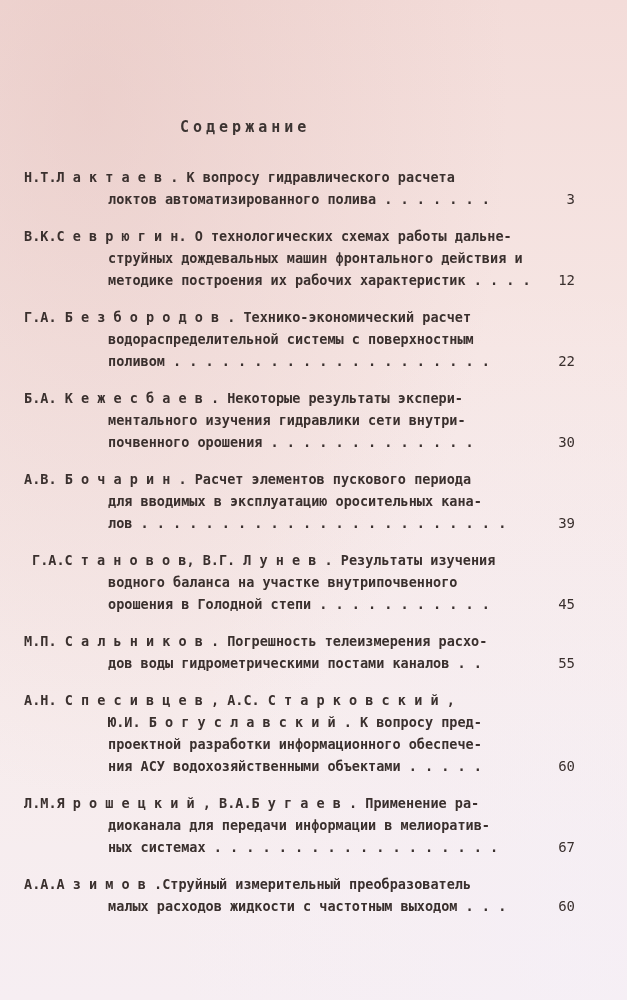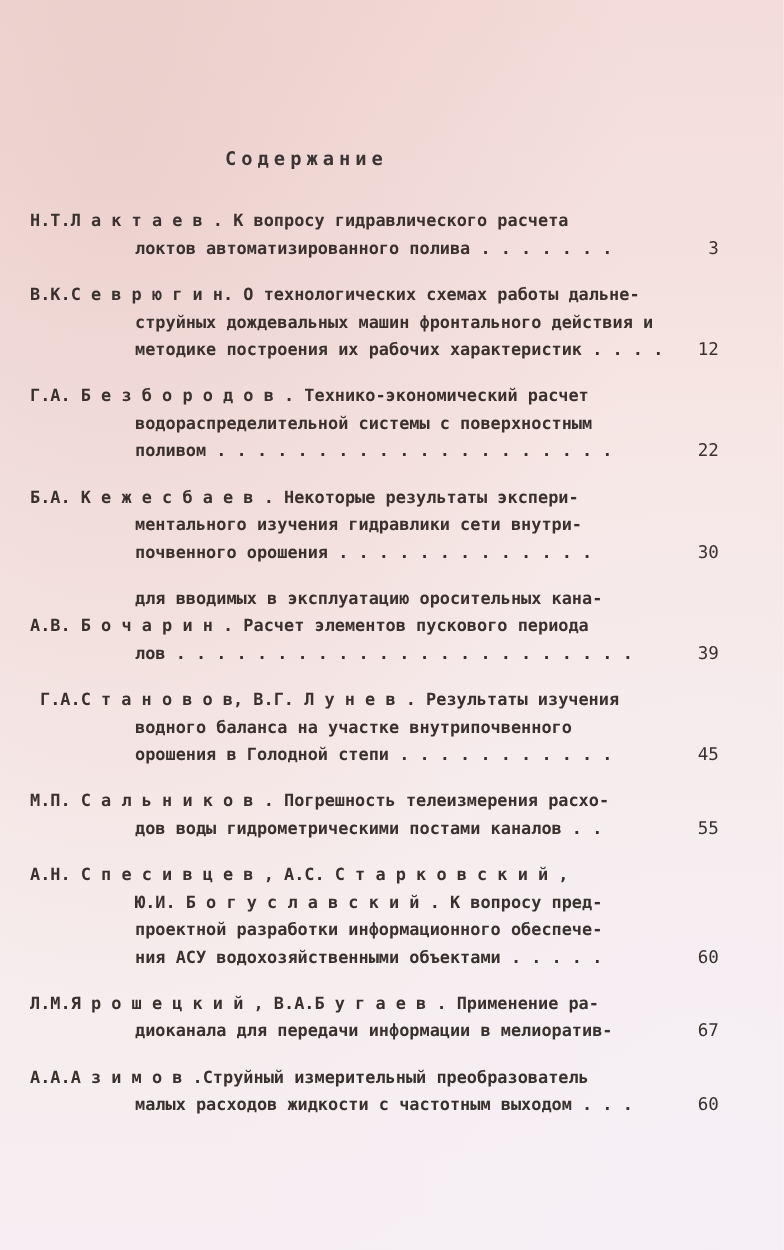--- a/index.html
+++ b/index.html
@@ -65,22 +65,22 @@
   </div>
 
   <div class="entry">
     <div class="line first">Б.А. К е ж е с б а е в . Некоторые результаты экспери-</div>
     <div class="line cont">ментального изучения гидравлики сети внутри-</div>
     <div class="line cont">почвенного орошения . . . . . . . . . . . . .</div>
     <div class="page-num">30</div>
   </div>
 
   <div class="entry">
+    <div class="line first">А.В. Б о ч а р и н . Расчет элементов пускового периода</div>
     <div class="line cont">для вводимых в эксплуатацию оросительных кана-</div>
-    <div class="line first">А.В. Б о ч а р и н . Расчет элементов пускового периода</div>
     <div class="line cont">лов . . . . . . . . . . . . . . . . . . . . . . .</div>
     <div class="page-num">39</div>
   </div>
 
   <div class="entry">
     <div class="line first" style="padding-left:32px">Г.А.С т а н о в о в, В.Г. Л у н е в . Результаты изучения</div>
     <div class="line cont">водного баланса на участке внутрипочвенного</div>
     <div class="line cont">орошения в Голодной степи . . . . . . . . . . .</div>
     <div class="page-num">45</div>
   </div>
@@ -95,20 +95,21 @@
     <div class="line first">А.Н. С п е с и в ц е в , А.С. С т а р к о в с к и й ,</div>
     <div class="line cont">Ю.И. Б о г у с л а в с к и й . К вопросу пред-</div>
     <div class="line cont">проектной разработки информационного обеспече-</div>
     <div class="line cont">ния АСУ водохозяйственными объектами . . . . .</div>
     <div class="page-num">60</div>
   </div>
 
   <div class="entry">
     <div class="line first">Л.М.Я р о ш е ц к и й , В.А.Б у г а е в . Применение ра-</div>
     <div class="line cont">диоканала для передачи информации в мелиоратив-</div>
+    <div class="line cont">ных системах . . . . . . . . . . . . . . . . . .</div>
     <div class="page-num">67</div>
   </div>
 
   <div class="entry">
     <div class="line first">А.А.А з и м о в .Струйный измерительный преобразователь</div>
     <div class="line cont">малых расходов жидкости с частотным выходом . . .</div>
     <div class="page-num">60</div>
   </div>
 </div>
 

